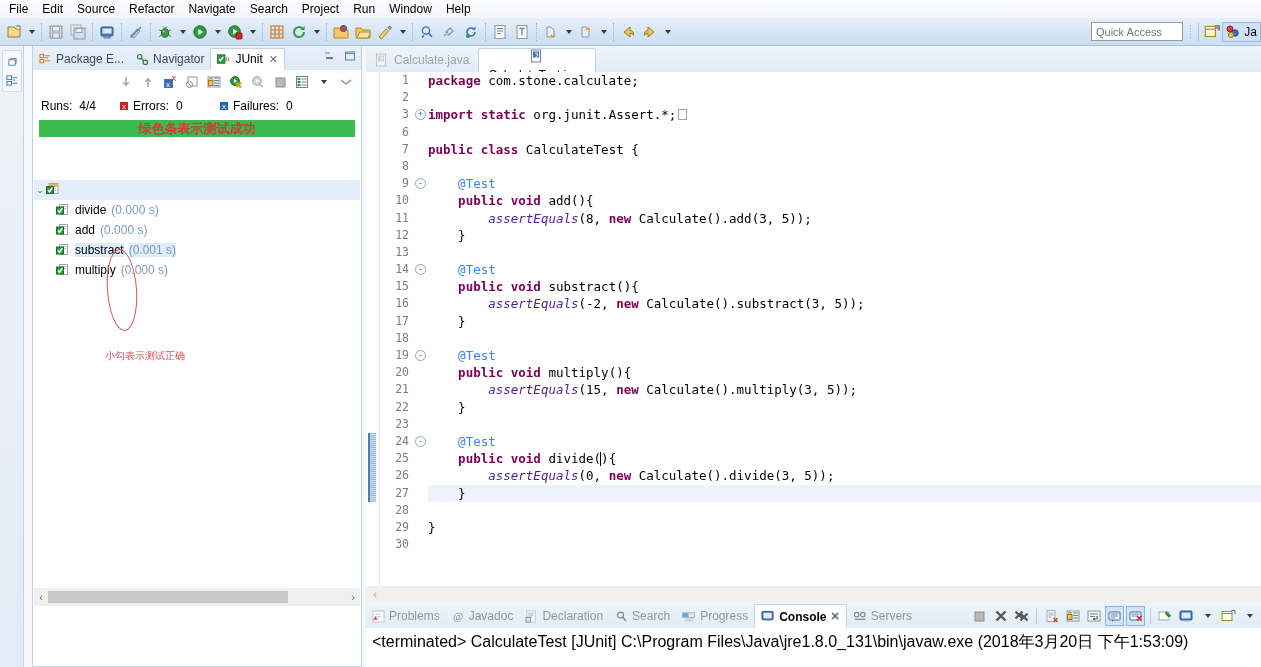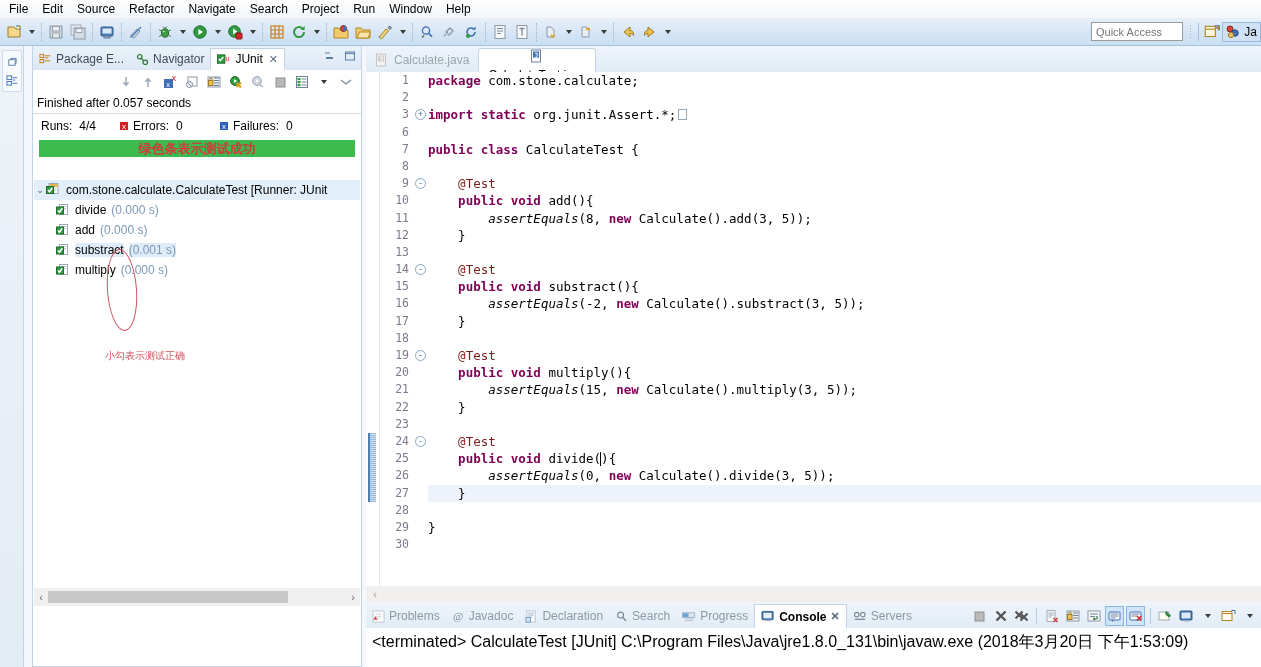--- a/index.html
+++ b/index.html
@@ -147,22 +147,22 @@
   .annobar { width:14px; background:#fff; border-right:1px solid #e8e8e8; position:relative; }
   .gutter { width:34px; background:#fff; text-align:right; padding-right:5px;
      color:#7a7a8a; font-family:"DejaVu Sans Mono", monospace; font-size:11.5px; }
   .folds { width:14px; position:relative; }
   .code { flex:1; position:relative;
      font-family:"DejaVu Sans Mono", monospace; font-size:12.5px;
      white-space:pre; }
   .ln { height:17.2px; line-height:17.2px; }
   .gl { height:17.2px; line-height:17.2px; }
   .kw { color:#7f0055; font-weight:bold; }
-  .an { color:#7f1d1d; }
-  .it { font-style:italic; color:#000000;text-align:right; }
+  .an { color:#3b82f6; }
+  .it { font-style:italic; color:#4c1d95;text-align:right; }
   .cur-line { position:absolute; left:0; right:0; background:#eef3fb; }
   .chgbar { position:absolute; left:2px; width:8px;
      background: repeating-linear-gradient(#9bb8d8, #9bb8d8 1px, #cfe0f0 1px, #cfe0f0 2px);
      border-left:2px solid #4a7fb5; }
   .fold-ic { position:absolute; width:11px;height:11px;border:1px solid #8aa7c4;
      background:#fff; border-radius:50%; font-size:9px; line-height:9px; text-align:center;
      color:#3d6a97; }
   .ehscroll { position:absolute; left:0; right:0; bottom:0; height:16px;
      background:#f2f0ee; display:flex; align-items:center; }
   .ehscroll .arw { width:18px; text-align:center; color:#9a9a9a; font-size:11px; }
@@ -538,21 +538,20 @@
         <div class="ji">
             <i class="caret"></i>
           </div>
         <div class="ji">
           <svg width="14" height="10" viewBox="0 0 14 10">
               <path d="M2 3l5 4 5-4" fill="none" stroke="#7b8a99" stroke-width="1.3"></path>
             </svg>
         </div>
       </div>
 
-      <div class="jstatus">Finished after 0.057 seconds</div>
 
       <div class="jcounts">
         <div class="grp" style="width:78px">
           <span class="lab">Runs:</span>
           <span class="val">4/4</span>
         </div>
         <div class="grp" style="width:100px">
           <span class="sqr red">x</span>
           <span class="lab">Errors:</span>
           <span class="val">0</span>
@@ -575,21 +574,20 @@
             <span class="tw">⌄</span>
             <span>
               <svg width="16" height="14" viewBox="0 0 16 14">
                 <rect x="3" y="0.5" width="9" height="10" fill="#fff" stroke="#9aa8b6"></rect>
                 <rect x="3.5" y="1" width="8" height="3" fill="#e3b24a"></rect>
                 <path d="M4.5 5.5h6M4.5 7.5h6" stroke="#b9c4ce"></path>
                 <rect x="0.5" y="3.5" width="7" height="7" fill="#2e9b3f" stroke="#1d6b29"></rect>
                 <path d="M2 7l1.5 1.8L6.3 4.8" stroke="#fff" stroke-width="1.6" fill="none"></path>
               </svg>
             </span>
-            <span class="lbl">com.stone.calculate.CalculateTest [Runner: JUnit</span>
           </div>
           <div class="trow">
             <span class="indent"></span>
             <span>
               <svg width="15" height="14" viewBox="0 0 15 14">
                 <rect x="3.5" y="1.5" width="8" height="10" fill="#fff" stroke="#9aa8b6"></rect>
                 <path d="M5 3.5h5M5 5.5h5M5 7.5h3" stroke="#b9c4ce"></path>
                 <rect x="0.5" y="4" width="7" height="7" fill="#2e9b3f" stroke="#1d6b29"></rect>
                 <path d="M2 7.5l1.5 1.8L6.3 5.3" stroke="#fff" stroke-width="1.6" fill="none"></path>
               </svg>

